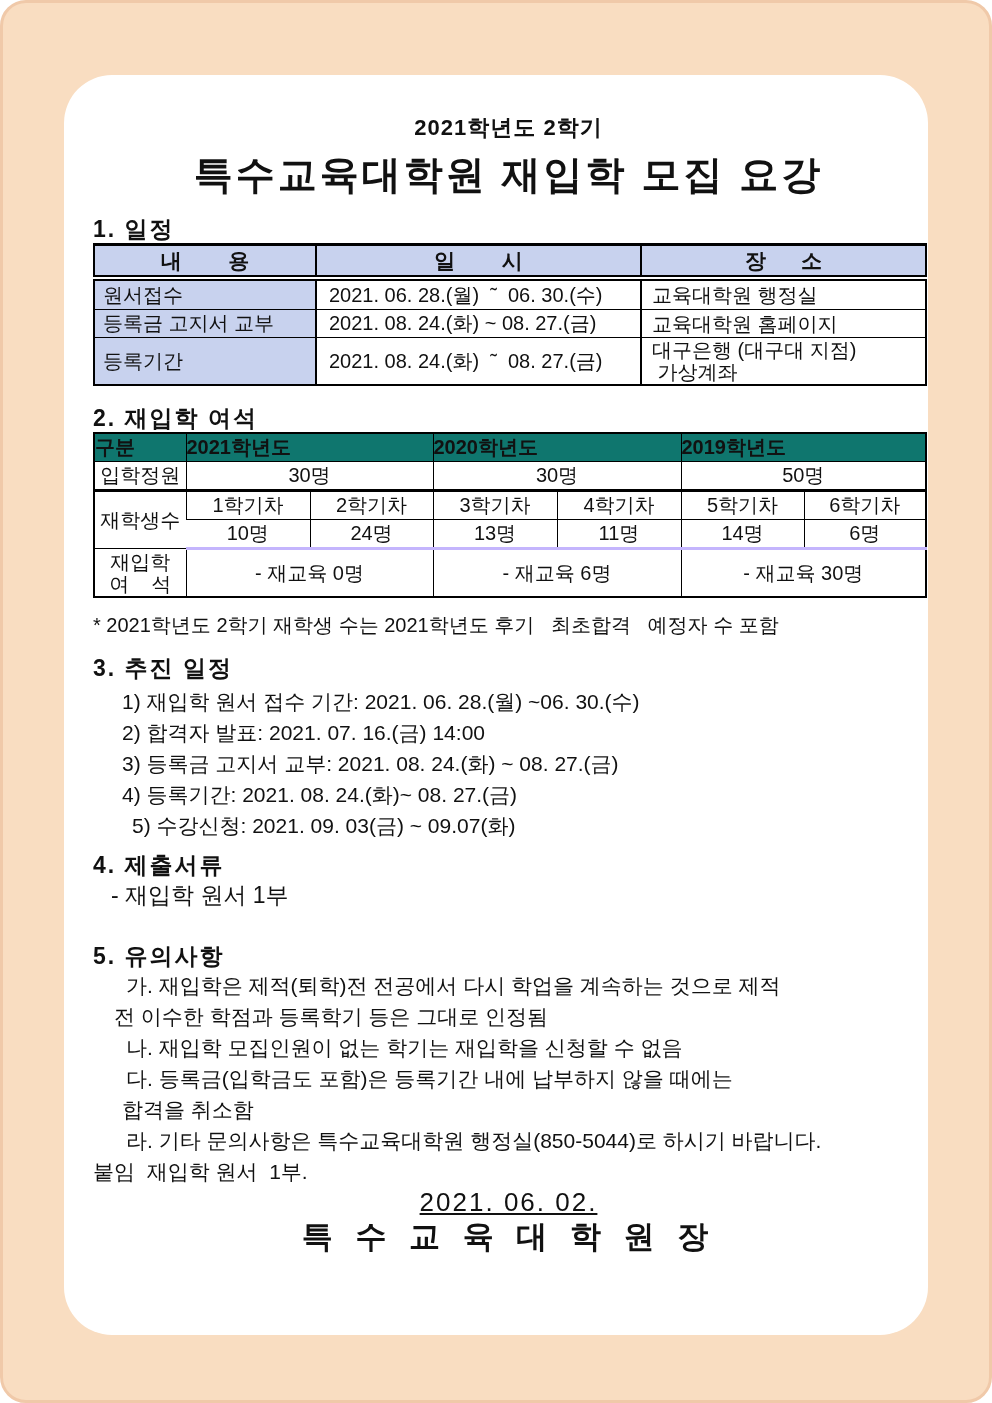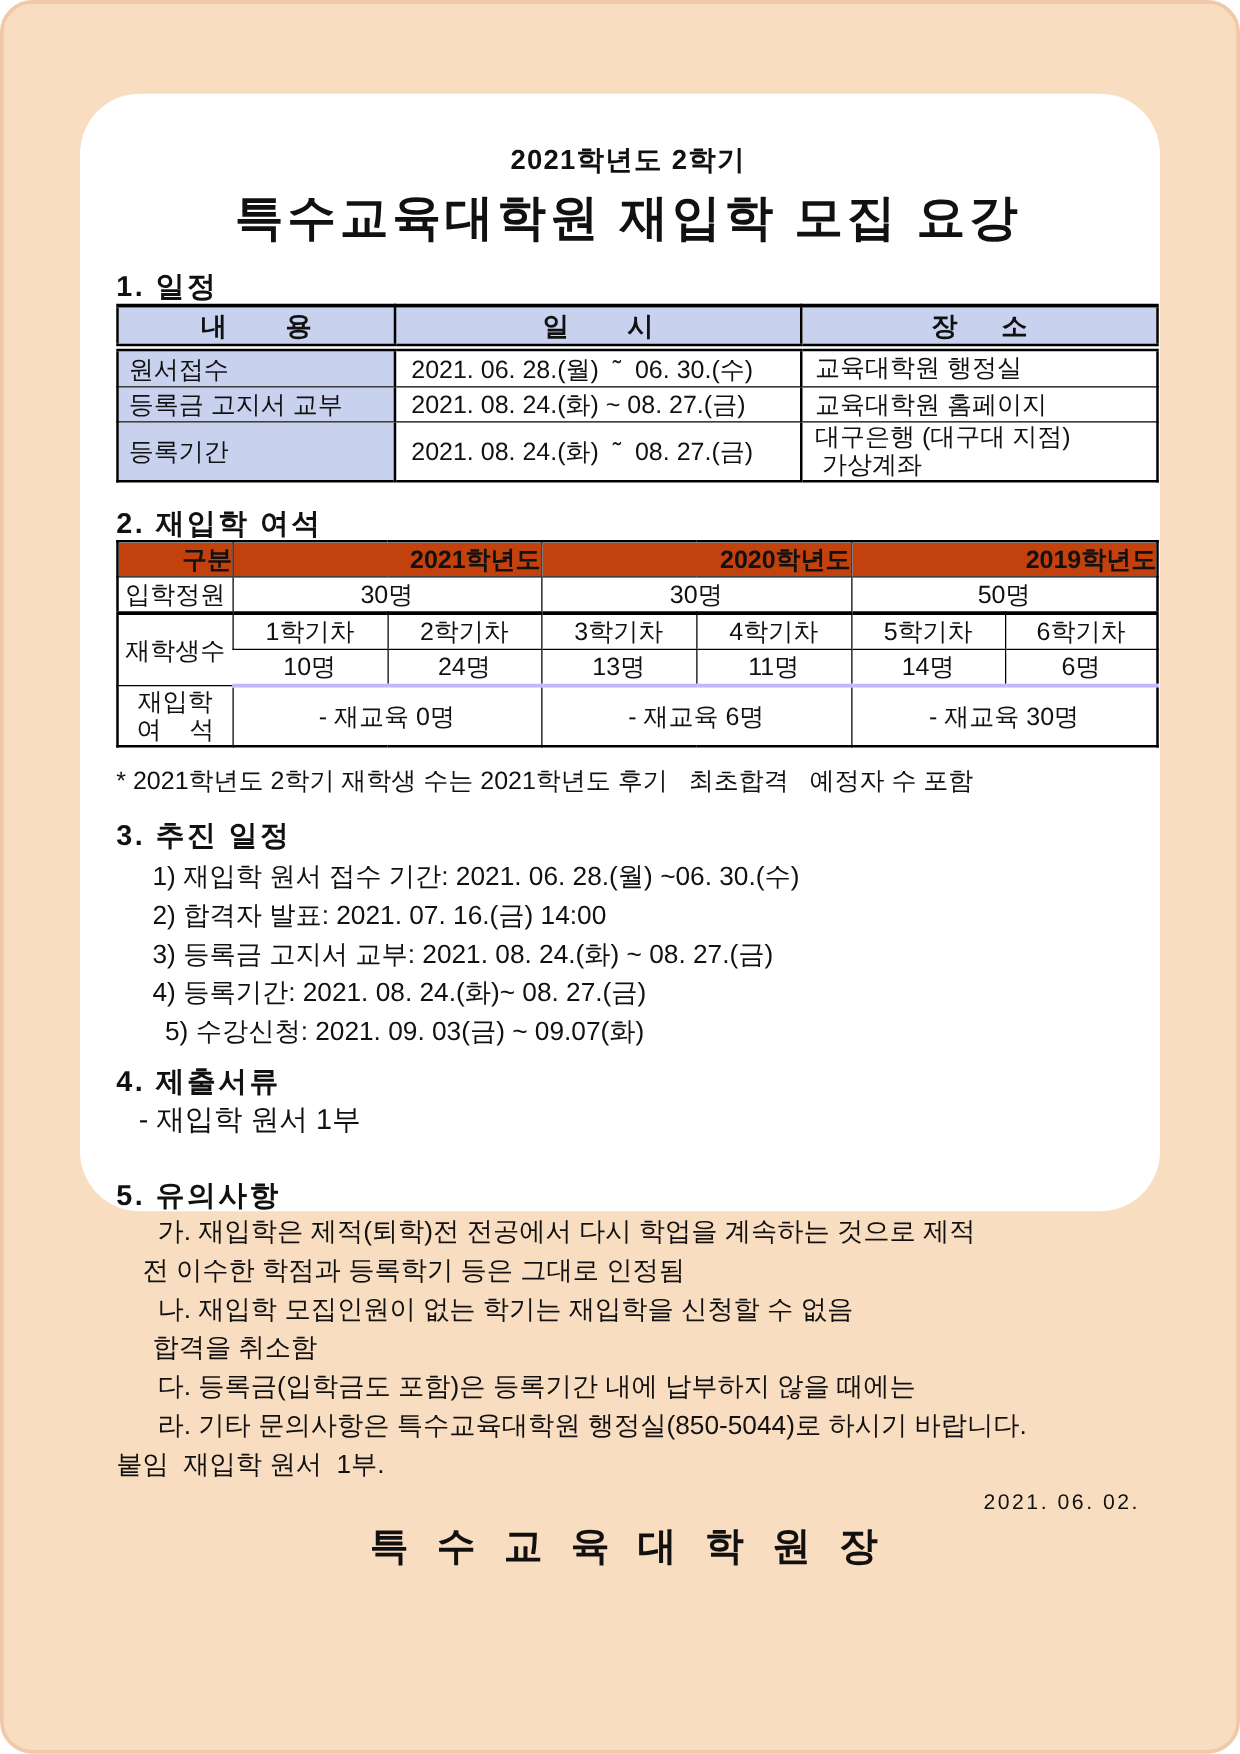--- a/index.html
+++ b/index.html
@@ -11,25 +11,25 @@
   }
   .page-bg {
     position:absolute; inset:0;
     background:#f9ddc1;
     border:3px solid #f0c9a9;
     border-radius:26px;
     box-sizing:border-box;
   }
   .card {
     position:absolute; left:64px; top:75px;
-    width:864px; height:894px;
+    width:864px; height:1260px;
     background:#ffffff;
     border-radius:48px;
     box-sizing:border-box;
-    padding:40px 16px 0 29px;
+    padding:40px 4px 0 29px;
   }
   .card [data-bind] { white-space:pre-wrap; }
 
   .doc-subtitle { font-size:22px; font-weight:bold; text-align:center; line-height:26px; letter-spacing:1px; }
   .doc-title    { font-size:39px; font-weight:bold; text-align:center; line-height:40px; margin-top:14px; letter-spacing:3px; }
 
   .section-heading { font-size:23px; font-weight:bold; line-height:28px; letter-spacing:2px; }
   .sh-1 { margin-top:20px; }
   .sh-2 { margin-top:18px; }
   .sh-3 { margin-top:16px; }
@@ -53,21 +53,21 @@
   .t1 td.c2 { padding-left:10px; line-height:22px;margin-top:16px; }
   .t1 tr.r0 td { height:28px; }
   .t1 tr.r1 td { height:28px; }
   .t1 tr.r2 td { height:27px; }
   .t1 tr.r3 td { height:46px; }
   .t1 tr.r4 td { height:27px; }
 
   
   .t2 { border:2px solid #000; border-top-width:2.5px; }
   .t2 th {
-    background:#c2410c; font-weight:bold; text-align:right;
+    background:#0f766e; font-weight:bold; text-align:left;
     border-left:1.5px solid #000; border-bottom:1.5px solid #000; height:25px; font-size:20px;
   }
   .t2 td { border-left:1.5px solid #000; text-align:center; }
   .t2 tr > *:first-child { border-left:none; }
   .t2 tr.quota td    { height:23px; border-bottom:3px solid #000; }
   .t2 tr.sems td     { height:23px; border-bottom:1.5px solid #000; }
   .t2 tr.counts td   { height:23px; border-bottom:3px solid #c4b5fd; }
   .t2 tr.reentry td  { height:46px; }
   .t2 td.rowlabel2   { line-height:22px; }
 
@@ -79,21 +79,21 @@
 
   .docs-item { font-size:23px; line-height:33px; margin-left:18px; }
 
   .notice-line { font-size:21px; line-height:31px; }
   .nl-main { margin-left:33px; }
   .nl-cont-ga { margin-left:21px; }
   .nl-cont-da { margin-left:29px; }
   .nl-red { margin-left:79px; color:#e52222; }
   .nl-attach { margin-left:0; }
 
-  .footer-date { font-size:17px; text-align:right; line-height:30px; letter-spacing:2px; }
+  .footer-date { font-size:26px; text-align:center; line-height:30px; letter-spacing:2px;text-decoration:underline; }
   .signature   { font-size:31px; font-weight:bold; text-align:center; line-height:40px; letter-spacing:7px; }
 </style>
 </head>
 <body>
 
 <div class="page-bg"></div>
 
 <div class="card">
 
   <div class="doc-subtitle" data-bind="header.subtitle">2021학년도 2학기</div>
@@ -195,21 +195,21 @@
     <div class="plan-item p5" data-bind="plan.items.4">5) 수강신청: 2021. 09. 03(금) ~ 09.07(화)</div>
   </div>
 
   <div class="section-heading sh-4" data-bind="docs.heading">4. 제출서류</div>
   <div class="docs-item" data-bind="docs.item">- 재입학 원서 1부</div>
 
   <div class="section-heading sh-5" data-bind="notices.heading">5. 유의사항</div>
   <div class="notice-line nl-main" data-bind="notices.ga_line1">가. 재입학은 제적(퇴학)전 전공에서 다시 학업을 계속하는 것으로 제적</div>
   <div class="notice-line nl-cont-ga" data-bind="notices.ga_line2">전 이수한 학점과 등록학기 등은 그대로 인정됨</div>
   <div class="notice-line nl-main" data-bind="notices.na">나. 재입학 모집인원이 없는 학기는 재입학을 신청할 수 없음</div>
+  <div class="notice-line nl-main" data-bind="notices.da_line1">다. 등록금(입학금도 포함)은 등록기간 내에 납부하지 않을 때에는</div>
   <div class="notice-line nl-cont-da" data-bind="notices.da_line2">합격을 취소함</div>
-  <div class="notice-line nl-main" data-bind="notices.da_line1">다. 등록금(입학금도 포함)은 등록기간 내에 납부하지 않을 때에는</div>
   <div class="notice-line nl-main" data-bind="notices.ra">라. 기타 문의사항은 특수교육대학원 행정실(850-5044)로 하시기 바랍니다.</div>
   <div class="notice-line nl-attach" data-bind="notices.attachment">붙임  재입학 원서  1부.</div>
 
   <div class="footer-date" data-bind="footer.date">2021. 06. 02.</div>
   <div class="signature" data-bind="footer.signature">특 수 교 육 대 학 원 장</div>
 
 </div>
 
 </body></html>

